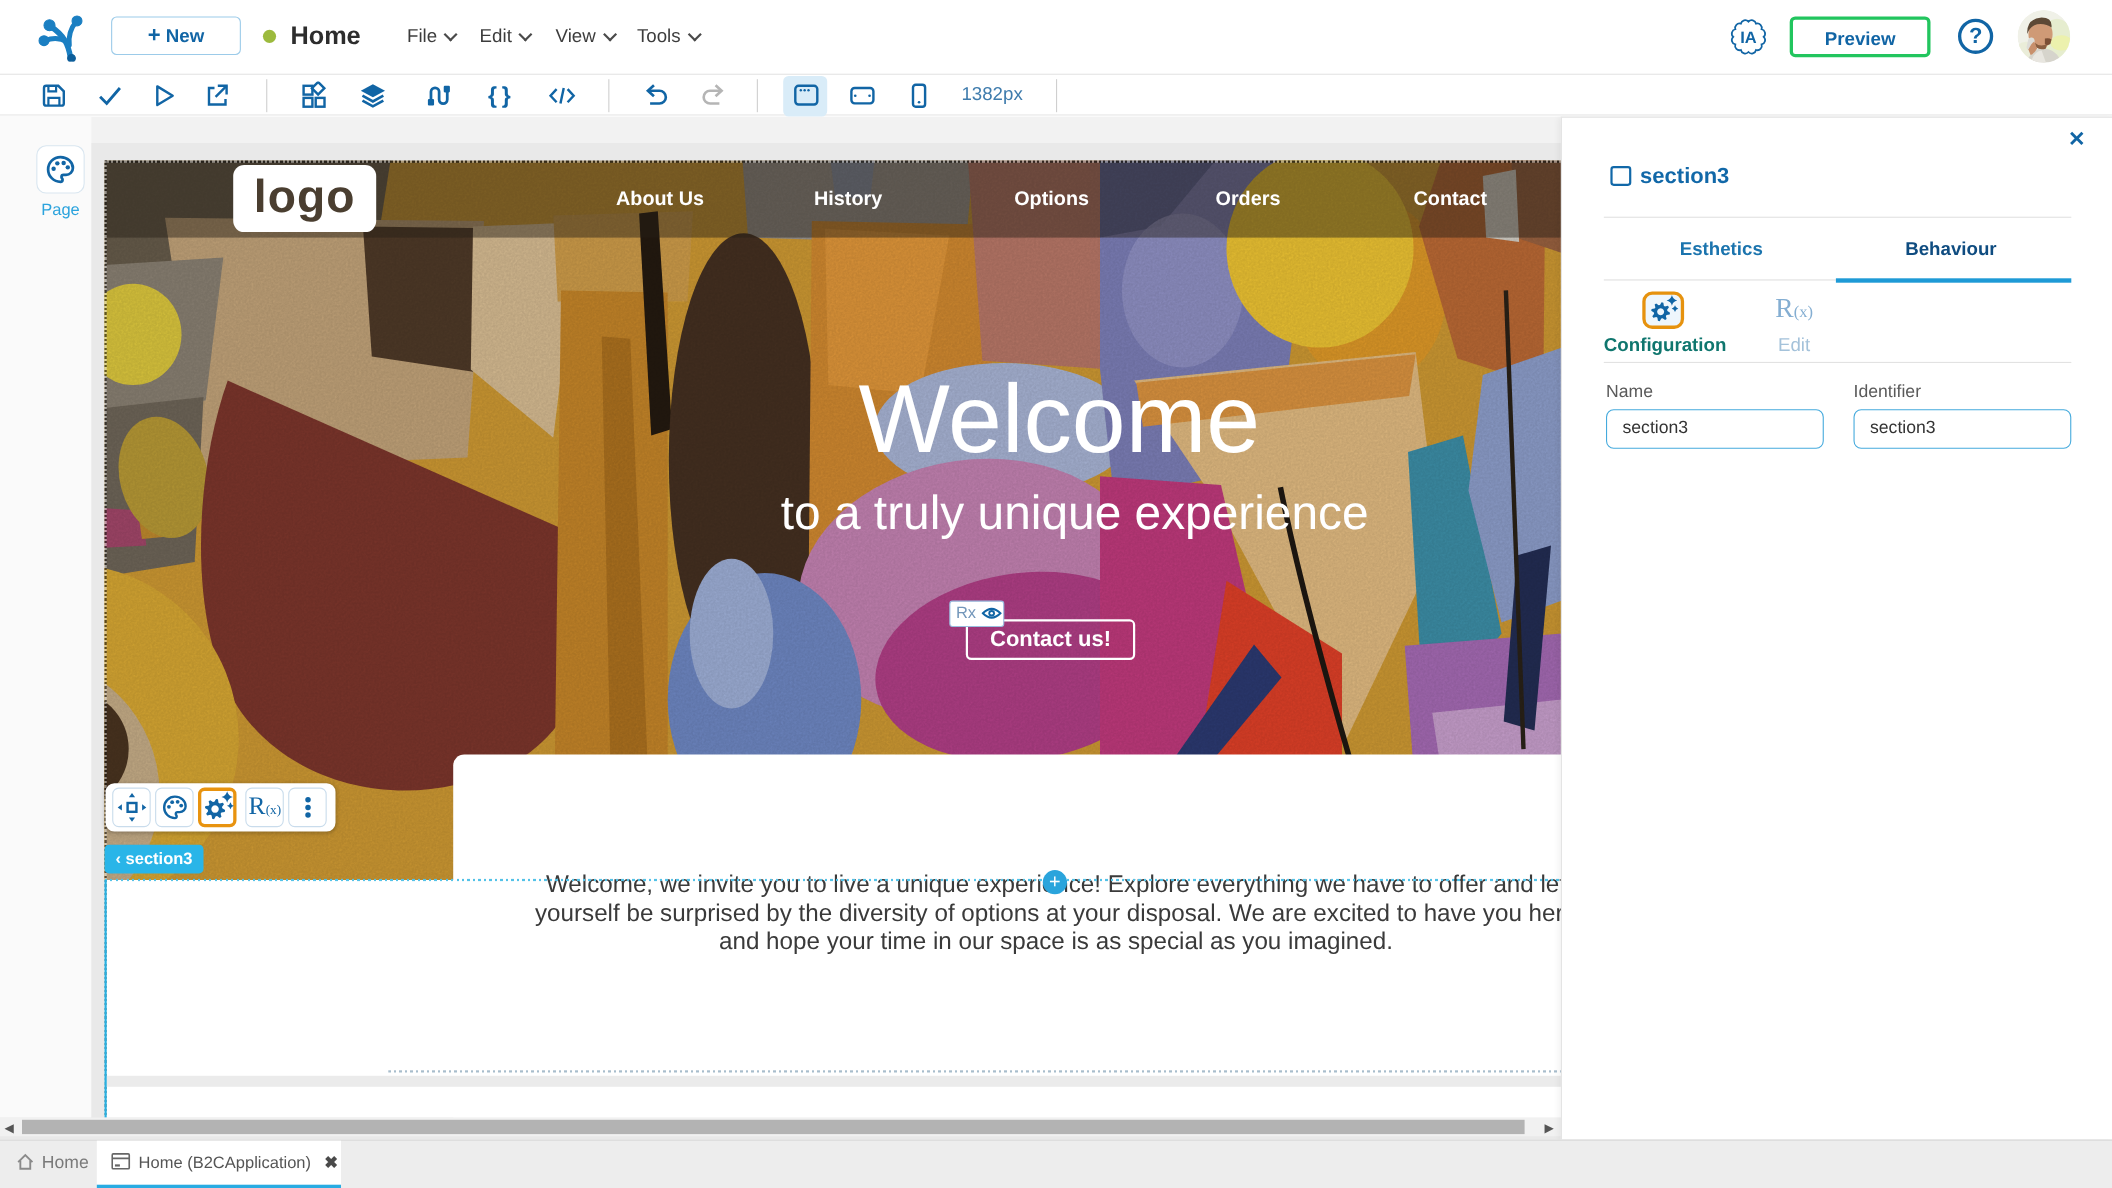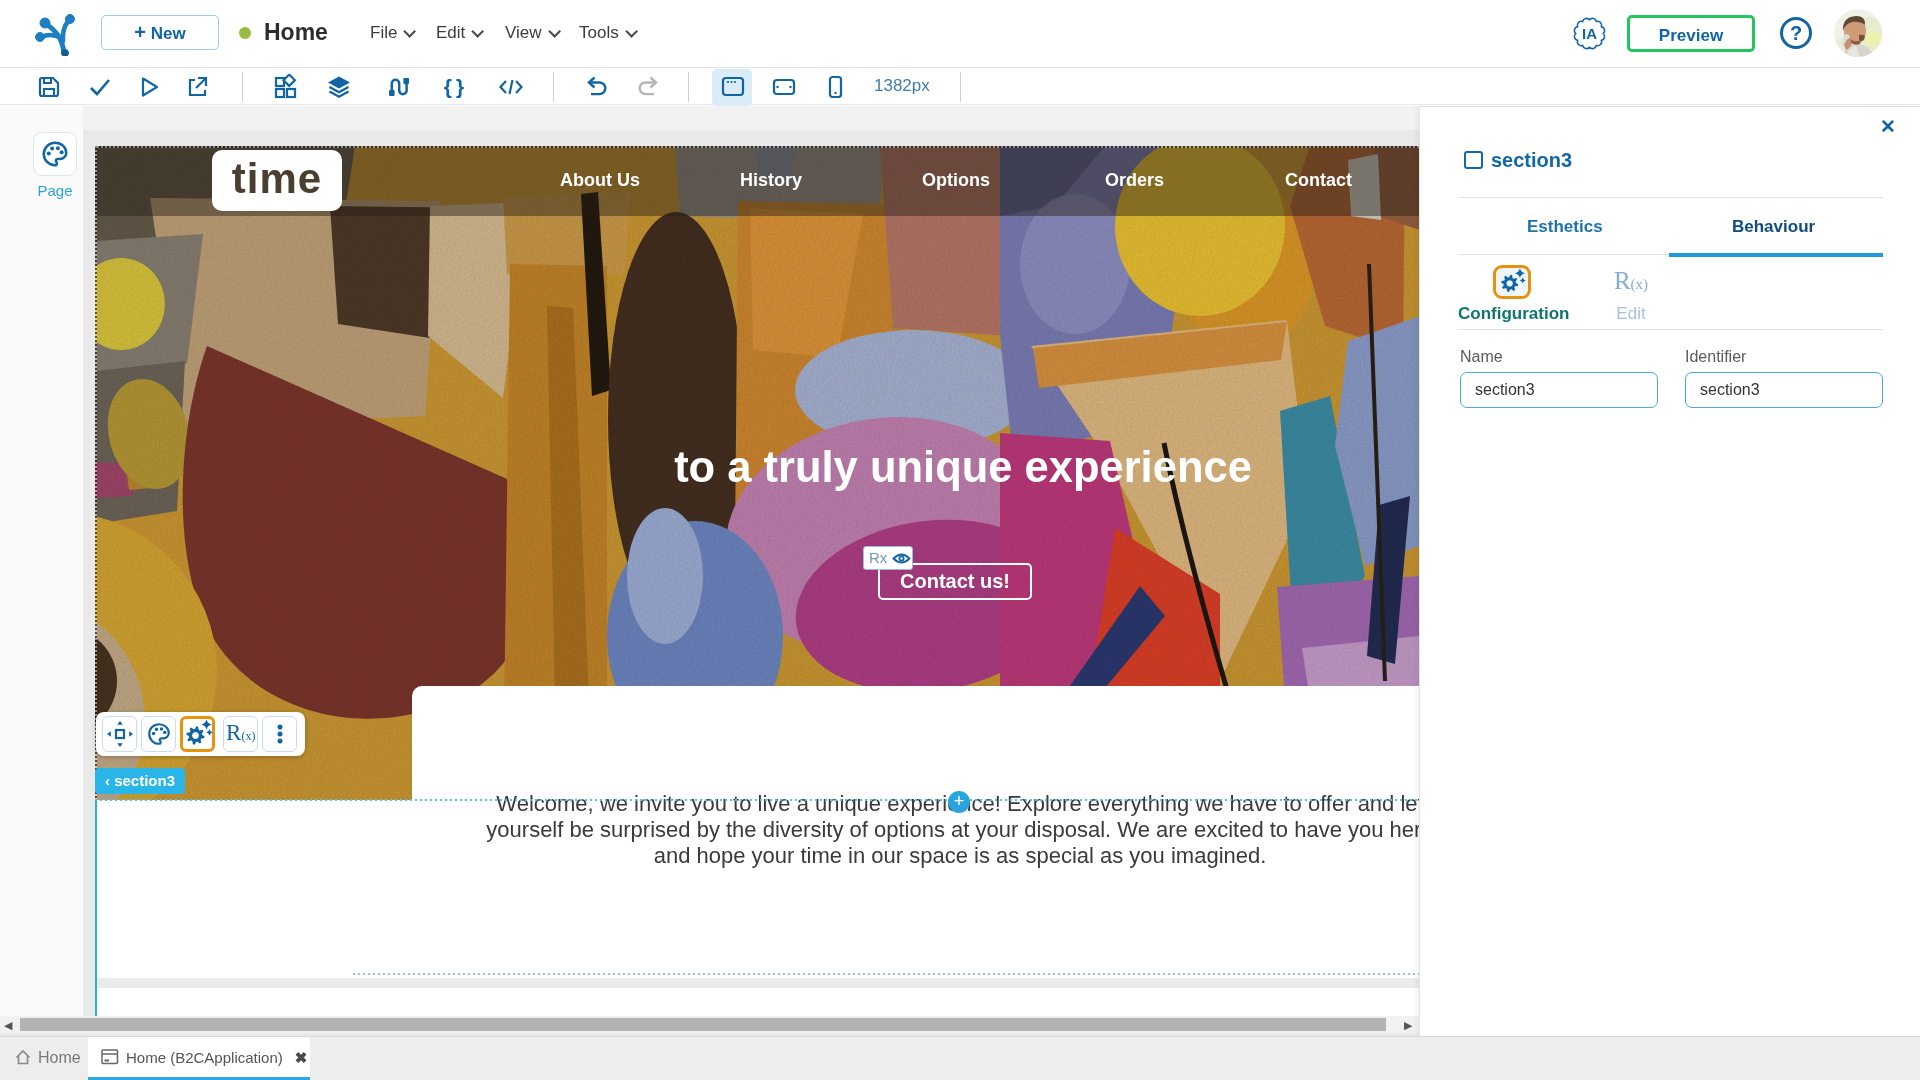--- a/index.html
+++ b/index.html
@@ -35,21 +35,21 @@
 
 
 #canvas { position:absolute; left:95px; top:146px; width:1325px; height:870px; background:#fff; z-index:5; }
 #mural { position:absolute; left:0; top:0; width:1325px; height:654px; }
 #pagebordertop { position:absolute; left:0; top:0; width:1325px; height:2px; background:repeating-linear-gradient(90deg, rgba(25,22,18,0.7) 0 2px, rgba(255,255,255,0.4) 2px 4px); }
 #pageborderleft { position:absolute; left:0; top:0; width:2px; height:868px; background:repeating-linear-gradient(0deg, rgba(25,22,18,0.6) 0 2px, rgba(255,255,255,0.45) 2px 4px); }
 #navoverlay { position:absolute; left:0; top:0; width:1325px; height:70px; background:rgba(38,30,22,0.45); }
 #logobox { position:absolute; left:117px; top:4px; width:130px; height:61px; background:#fff; border-radius:10px; text-align:center; line-height:58px; font-weight:bold; font-size:42px; color:#4a3e30; letter-spacing:1px; }
 .navitem { position:absolute; top:24px; color:#fff; font-weight:bold; font-size:18px; }
 #herotitle { position:absolute; left:3px; top:191px; width:1730px; text-align:center; color:#fff; font-size:88px; line-height:88px; }
-#herosub { position:absolute; left:3px; top:297px; width:1730px; text-align:center; color:#fff; font-size:43.5px;font-weight:bold; }
+#herosub { position:absolute; left:17px; top:297px; width:1730px; text-align:center; color:#fff; font-size:43.5px; }
 #contactbtn { position:absolute; left:783px; top:417px; width:154px; height:37px; border:2px solid #fff; border-radius:5px; color:#fff; font-weight:bold; font-size:20px; text-align:center; line-height:33px; }
 #rxbadge { position:absolute; left:768px; top:400px; width:50px; height:24px; background:#fff; border:1px solid #9abee0; border-radius:3px; font-size:15px; color:#7396ba; padding-left:5px; line-height:22px; }
 #card { position:absolute; left:317px; top:540px; width:1010px; height:330px; background:#fff; border-radius:10px 0 0 0; }
 #cardtitle { position:absolute; left:0px; top:574px; width:1730px; text-align:center; font-size:42px; font-weight:bold; color:#333; }
 #cardpara { position:absolute; left:315px; top:645px; width:1100px; text-align:center; font-size:22px; line-height:26px; color:#3a3a3a; }
 
 
 #sect3top { position:absolute; left:0; top:653px; width:1325px; height:2px; background:repeating-linear-gradient(90deg, #53c2e8 0 2px, rgba(255,255,255,0) 2px 5px); }
 #sect3left { position:absolute; left:0; top:654px; width:2px; height:216px; background:#29b0e0; }
 #innerdot { position:absolute; left:258px; top:827px; width:1067px; height:1.5px; background:repeating-linear-gradient(90deg, #a8bdCC 0 2px, rgba(255,255,255,0) 2px 5px); }
@@ -162,26 +162,27 @@
       <polygon points="1182,441 1325,430 1325,554 1190,554" fill="#a66bb5"></polygon>
       <polygon points="1207,502 1325,490 1325,554 1215,554" fill="#c9a0ce"></polygon>
       <polygon points="1284,359 1315,350 1300,518 1272,510" fill="#232d54"></polygon>
       <path d="M1069,297 q20,100 66,257" stroke="#1f1812" stroke-width="5" fill="none"></path>
       <path d="M1274,118 l16,417" stroke="#2a2218" stroke-width="4" fill="none"></path>
       <polygon points="1279,0 1325,0 1325,84 1283,70" fill="#9a6240"></polygon>
       <polygon points="1253,14 1283,8 1286,74 1256,70" fill="#d5d1c8"></polygon>
     <rect x="0" y="0" width="1325" height="654" filter="url(#grain)" opacity="0.13"></rect>
     </svg></div>
     <div id="navoverlay"></div>
-    <div id="logobox">time</div>
+    <div id="logobox">logo</div>
     <div class="navitem" style="left:465px;">About Us</div>
     <div class="navitem" style="left:645px;">History</div>
     <div class="navitem" style="left:827px;">Options</div>
     <div class="navitem" style="left:1010px;">Orders</div>
     <div class="navitem" style="left:1190px;">Contact</div>
+    <div id="herotitle">Welcome</div>
     <div id="herosub">to a truly unique experience</div>
     <div id="contactbtn">Contact us!</div>
     <div id="rxbadge">Rx <svg width="19" height="15" viewBox="0 0 19 15" style="vertical-align:-3px;">
           <path d="M1.5,7.5 Q9.5,-0.5 17.5,7.5 Q9.5,15.5 1.5,7.5 Z" fill="none" stroke="#1165a5" stroke-width="1.8"></path>
           <circle cx="9.5" cy="7.5" r="3" fill="#1165a5"></circle>
           <circle cx="9.5" cy="7.5" r="1.2" fill="#fff"></circle>
         </svg></div>
     <div id="card"></div>
     <div id="cardpara">Welcome, we invite you to live a unique experience! Explore everything we have to offer and let<br>yourself be surprised by the diversity of options at your disposal. We are excited to have you here<br>and hope your time in our space is as special as you imagined.</div>
     <div id="pagebordertop"></div>

